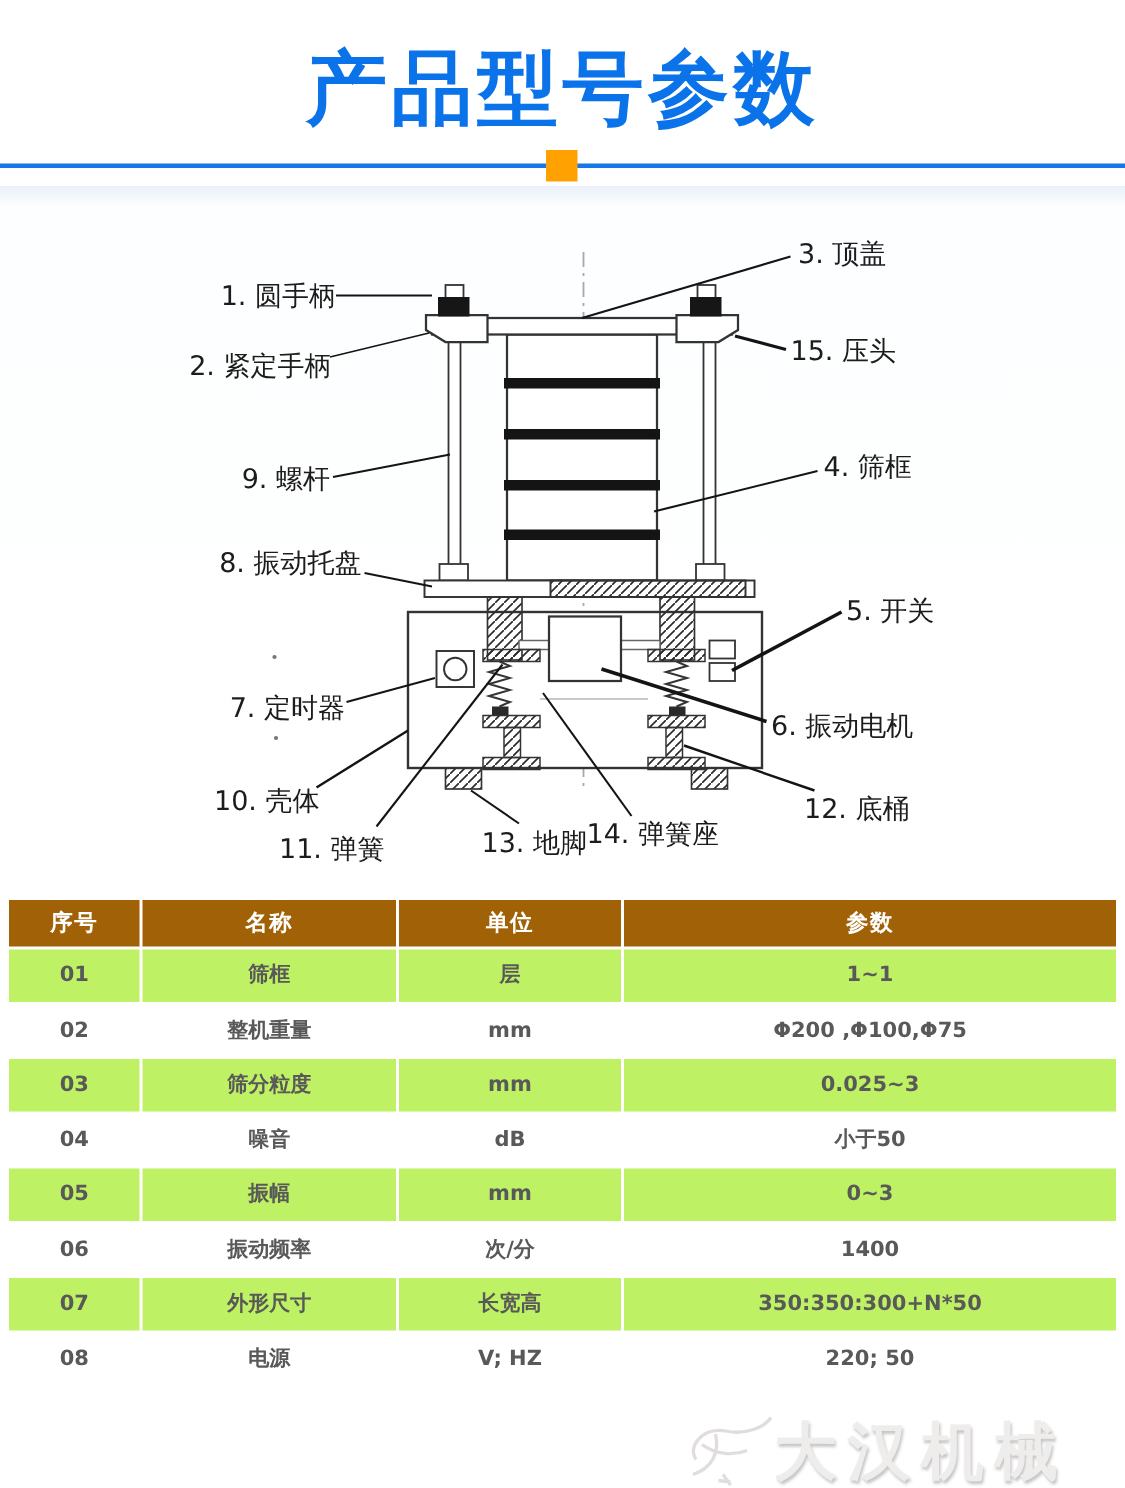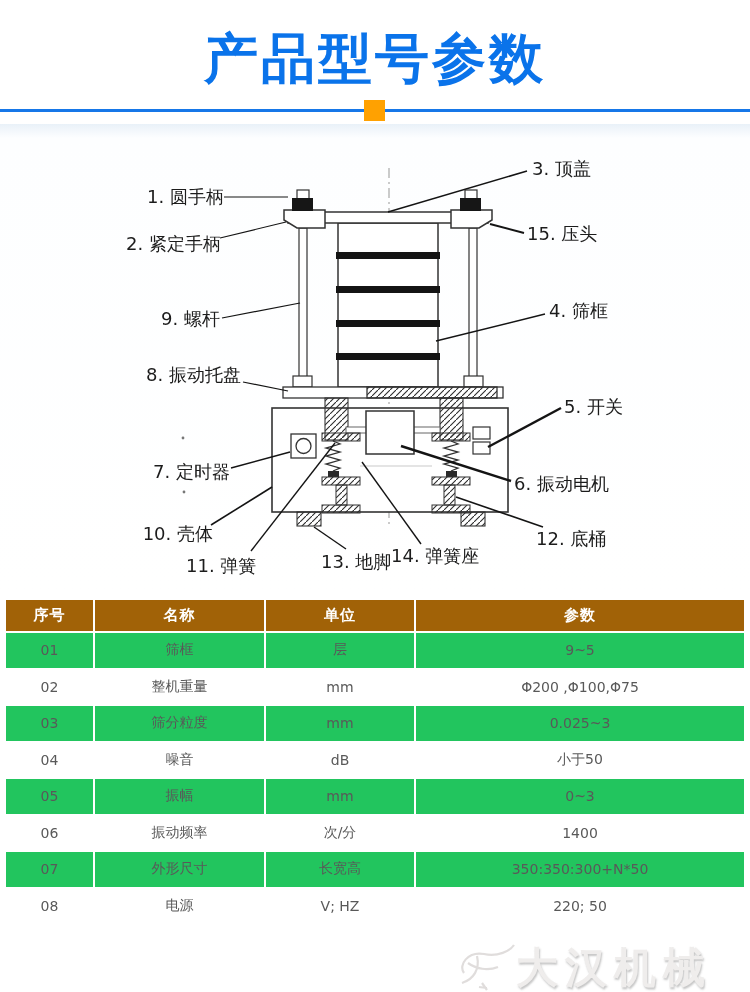--- a/index.html
+++ b/index.html
@@ -28,22 +28,22 @@
     position:absolute; top:598px; left:4px; width:742px;
     border-collapse:separate; border-spacing:2px; table-layout:fixed;
   }
   .spec-table th {
     background:#a16207; color:#ffffff; font-size:15px; font-weight:bold;
     height:31px; text-align:center; padding:0; letter-spacing:1px;
   }
   .spec-table td {
     font-size:14px; color:#595959; text-align:center; height:34.5px; padding:0;
   }
-  tr.row-odd td  { background:#22c55e; }
-  tr.row-even td { background:#ffffff; }
+  tr.row-odd td  { background:#bef264;font-weight:bold; }
+  tr.row-even td { background:#ffffff;font-weight:bold; }
 
   
   .watermark {
     position:absolute; top:940px; left:458px; display:flex; align-items:center;
     pointer-events:none; opacity:.9; z-index:5;
   }
   .watermark-text {
     font-size:42px; font-weight:bold; letter-spacing:7px; color:#eeeceb;
     text-shadow:1px 2px 2px rgba(140,140,140,.55), -1px -1px 1px rgba(255,255,255,.95);
     white-space:nowrap;
@@ -202,21 +202,21 @@
         <th>名称</th>
         <th>单位</th>
         <th>参数</th>
       </tr>
     </thead>
     <tbody>
       <tr class="row-odd">
         <td>01</td>
         <td>筛框</td>
         <td>层</td>
-        <td>9~5</td>
+        <td>1~1</td>
       </tr>
       <tr class="row-even">
         <td>02</td>
         <td>整机重量</td>
         <td>mm</td>
         <td>Φ200 ,Φ100,Φ75</td>
       </tr>
       <tr class="row-odd">
         <td>03</td>
         <td>筛分粒度</td>

